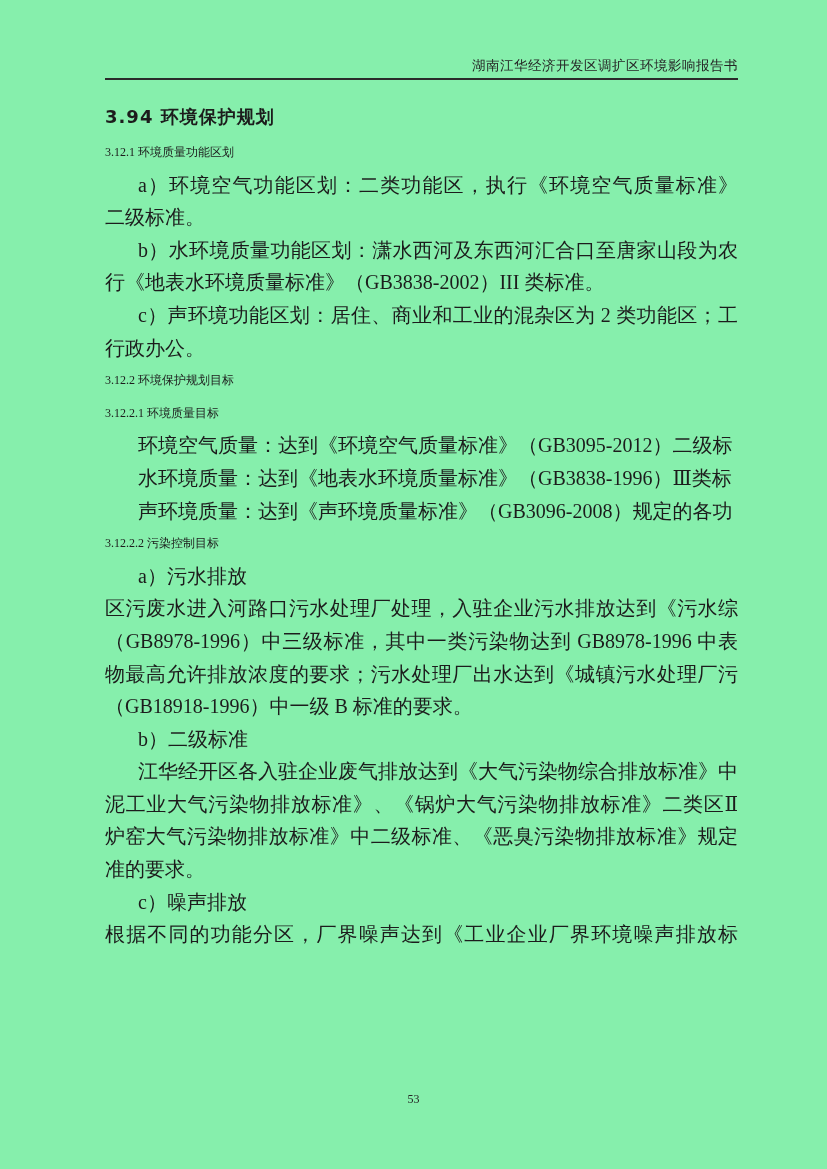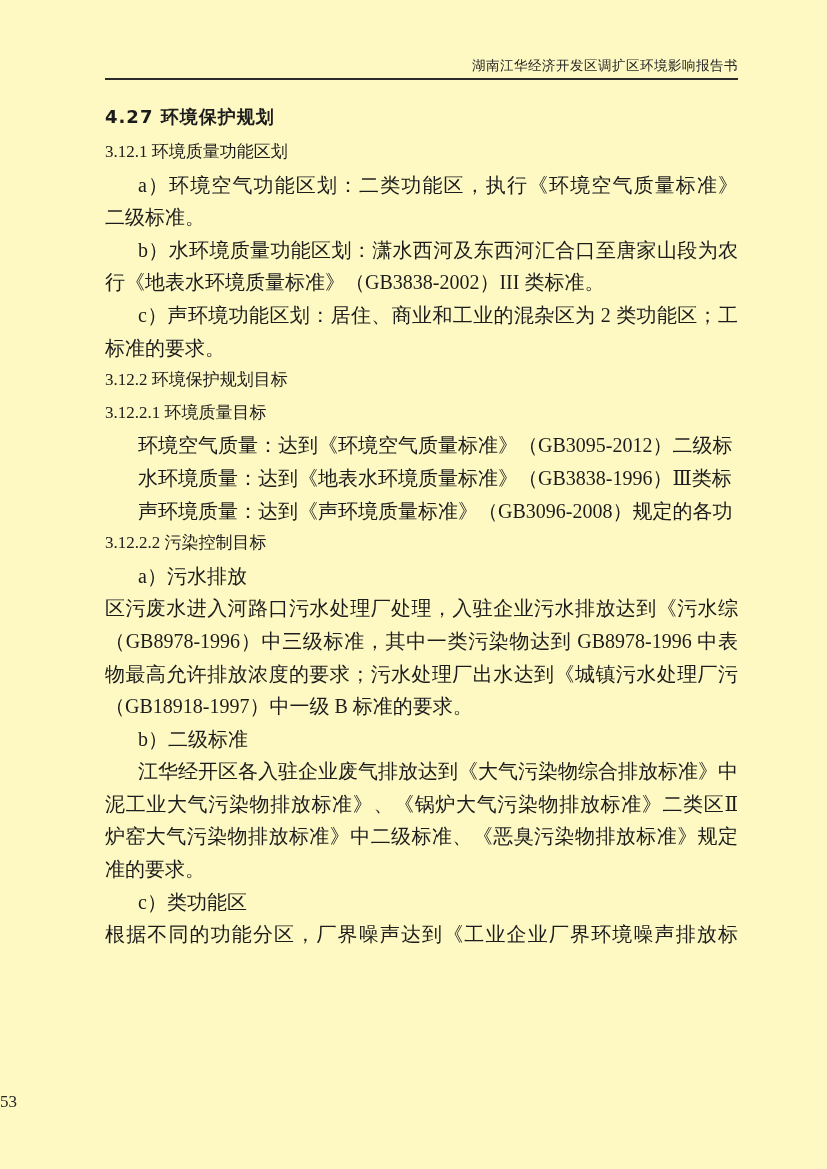--- a/index.html
+++ b/index.html
@@ -1,20 +1,20 @@
 <!DOCTYPE html>
 <html lang="zh"><head>
 <meta charset="utf-8">
 <style>
   html, body { margin: 0; padding: 0; background: #e8e8e8; }
   .page {
     position: relative;
     width: 827px;
     height: 1169px;
-    background: #fef9c3;
+    background: #86efac;
     margin: 0 auto;
     overflow: hidden;
     color: #1c1c1c;
     font-family: "Liberation Serif", "DejaVu Serif", serif;
   }
   .running-header {
     position: absolute;
     left: 105px;
     right: 89px;
     top: 57px;
@@ -47,67 +47,67 @@
   }
   .ln.h1 {
     height: 39px;
     line-height: 39px;
     font-size: 18px;
     font-weight: 700;
     font-family: "DejaVu Sans", "Liberation Sans", sans-serif;
     letter-spacing: 1px;
   }
   .ln.h2 {
-    font-size: 17px;
+    font-size: 12px;
   }
   .ln.in { text-indent: 33px; }
   .ln.j {
     text-align: justify;
     text-align-last: justify;
   }
   .page-number {
     position: absolute;
     left: 0;
     right: 0;
     top: 1092px;
-    text-align: left;
-    font-size: 17px;
+    text-align: center;
+    font-size: 12px;
     color: #262626;
   }
 </style>
 </head>
 <body>
 
 <div class="page">
   <div class="running-header">湖南江华经济开发区调扩区环境影响报告书</div>
   <div class="header-rule"></div>
 
   <div class="content" id="text-flow">
-      <div class="ln h1">4.27 环境保护规划</div>
+      <div class="ln h1">3.94 环境保护规划</div>
       <div class="ln h2">3.12.1 环境质量功能区划</div>
       <div class="ln in j">a）环境空气功能区划：二类功能区，执行《环境空气质量标准》（GB3095-2012）</div>
       <div class="ln">二级标准。</div>
       <div class="ln in j">b）水环境质量功能区划：潇水西河及东西河汇合口至唐家山段为农业用水区，执</div>
       <div class="ln">行《地表水环境质量标准》（GB3838-2002）III 类标准。</div>
       <div class="ln in j">c）声环境功能区划：居住、商业和工业的混杂区为 2 类功能区；工业区为 3 类功</div>
-      <div class="ln">标准的要求。</div>
+      <div class="ln">行政办公。</div>
       <div class="ln h2">3.12.2 环境保护规划目标</div>
       <div class="ln h2">3.12.2.1 环境质量目标</div>
       <div class="ln in">环境空气质量：达到《环境空气质量标准》（GB3095-2012）二级标准。</div>
       <div class="ln in">水环境质量：达到《地表水环境质量标准》（GB3838-1996）Ⅲ类标准。</div>
       <div class="ln in">声环境质量：达到《声环境质量标准》（GB3096-2008）规定的各功能区标准。</div>
       <div class="ln h2">3.12.2.2 污染控制目标</div>
       <div class="ln in">a）污水排放</div>
       <div class="ln j">区污废水进入河路口污水处理厂处理，入驻企业污水排放达到《污水综合排放标准》</div>
       <div class="ln j">（GB8978-1996）中三级标准，其中一类污染物达到 GB8978-1996 中表 1 第一类污染</div>
       <div class="ln j">物最高允许排放浓度的要求；污水处理厂出水达到《城镇污水处理厂污染物排放标准》</div>
-      <div class="ln">（GB18918-1997）中一级 B 标准的要求。</div>
+      <div class="ln">（GB18918-1996）中一级 B 标准的要求。</div>
       <div class="ln in">b）二级标准</div>
       <div class="ln in j">江华经开区各入驻企业废气排放达到《大气污染物综合排放标准》中二级标准、《水</div>
       <div class="ln j">泥工业大气污染物排放标准》、《锅炉大气污染物排放标准》二类区Ⅱ时段标准、《工业</div>
       <div class="ln j">炉窑大气污染物排放标准》中二级标准、《恶臭污染物排放标准》规定的各功能区标准</div>
       <div class="ln">准的要求。</div>
-      <div class="ln in">c）类功能区</div>
+      <div class="ln in">c）噪声排放</div>
       <div class="ln j">根据不同的功能分区，厂界噪声达到《工业企业厂界环境噪声排放标准》</div>
     </div>
 
   <div class="page-number">53</div>
 </div>
 
 </body></html>

